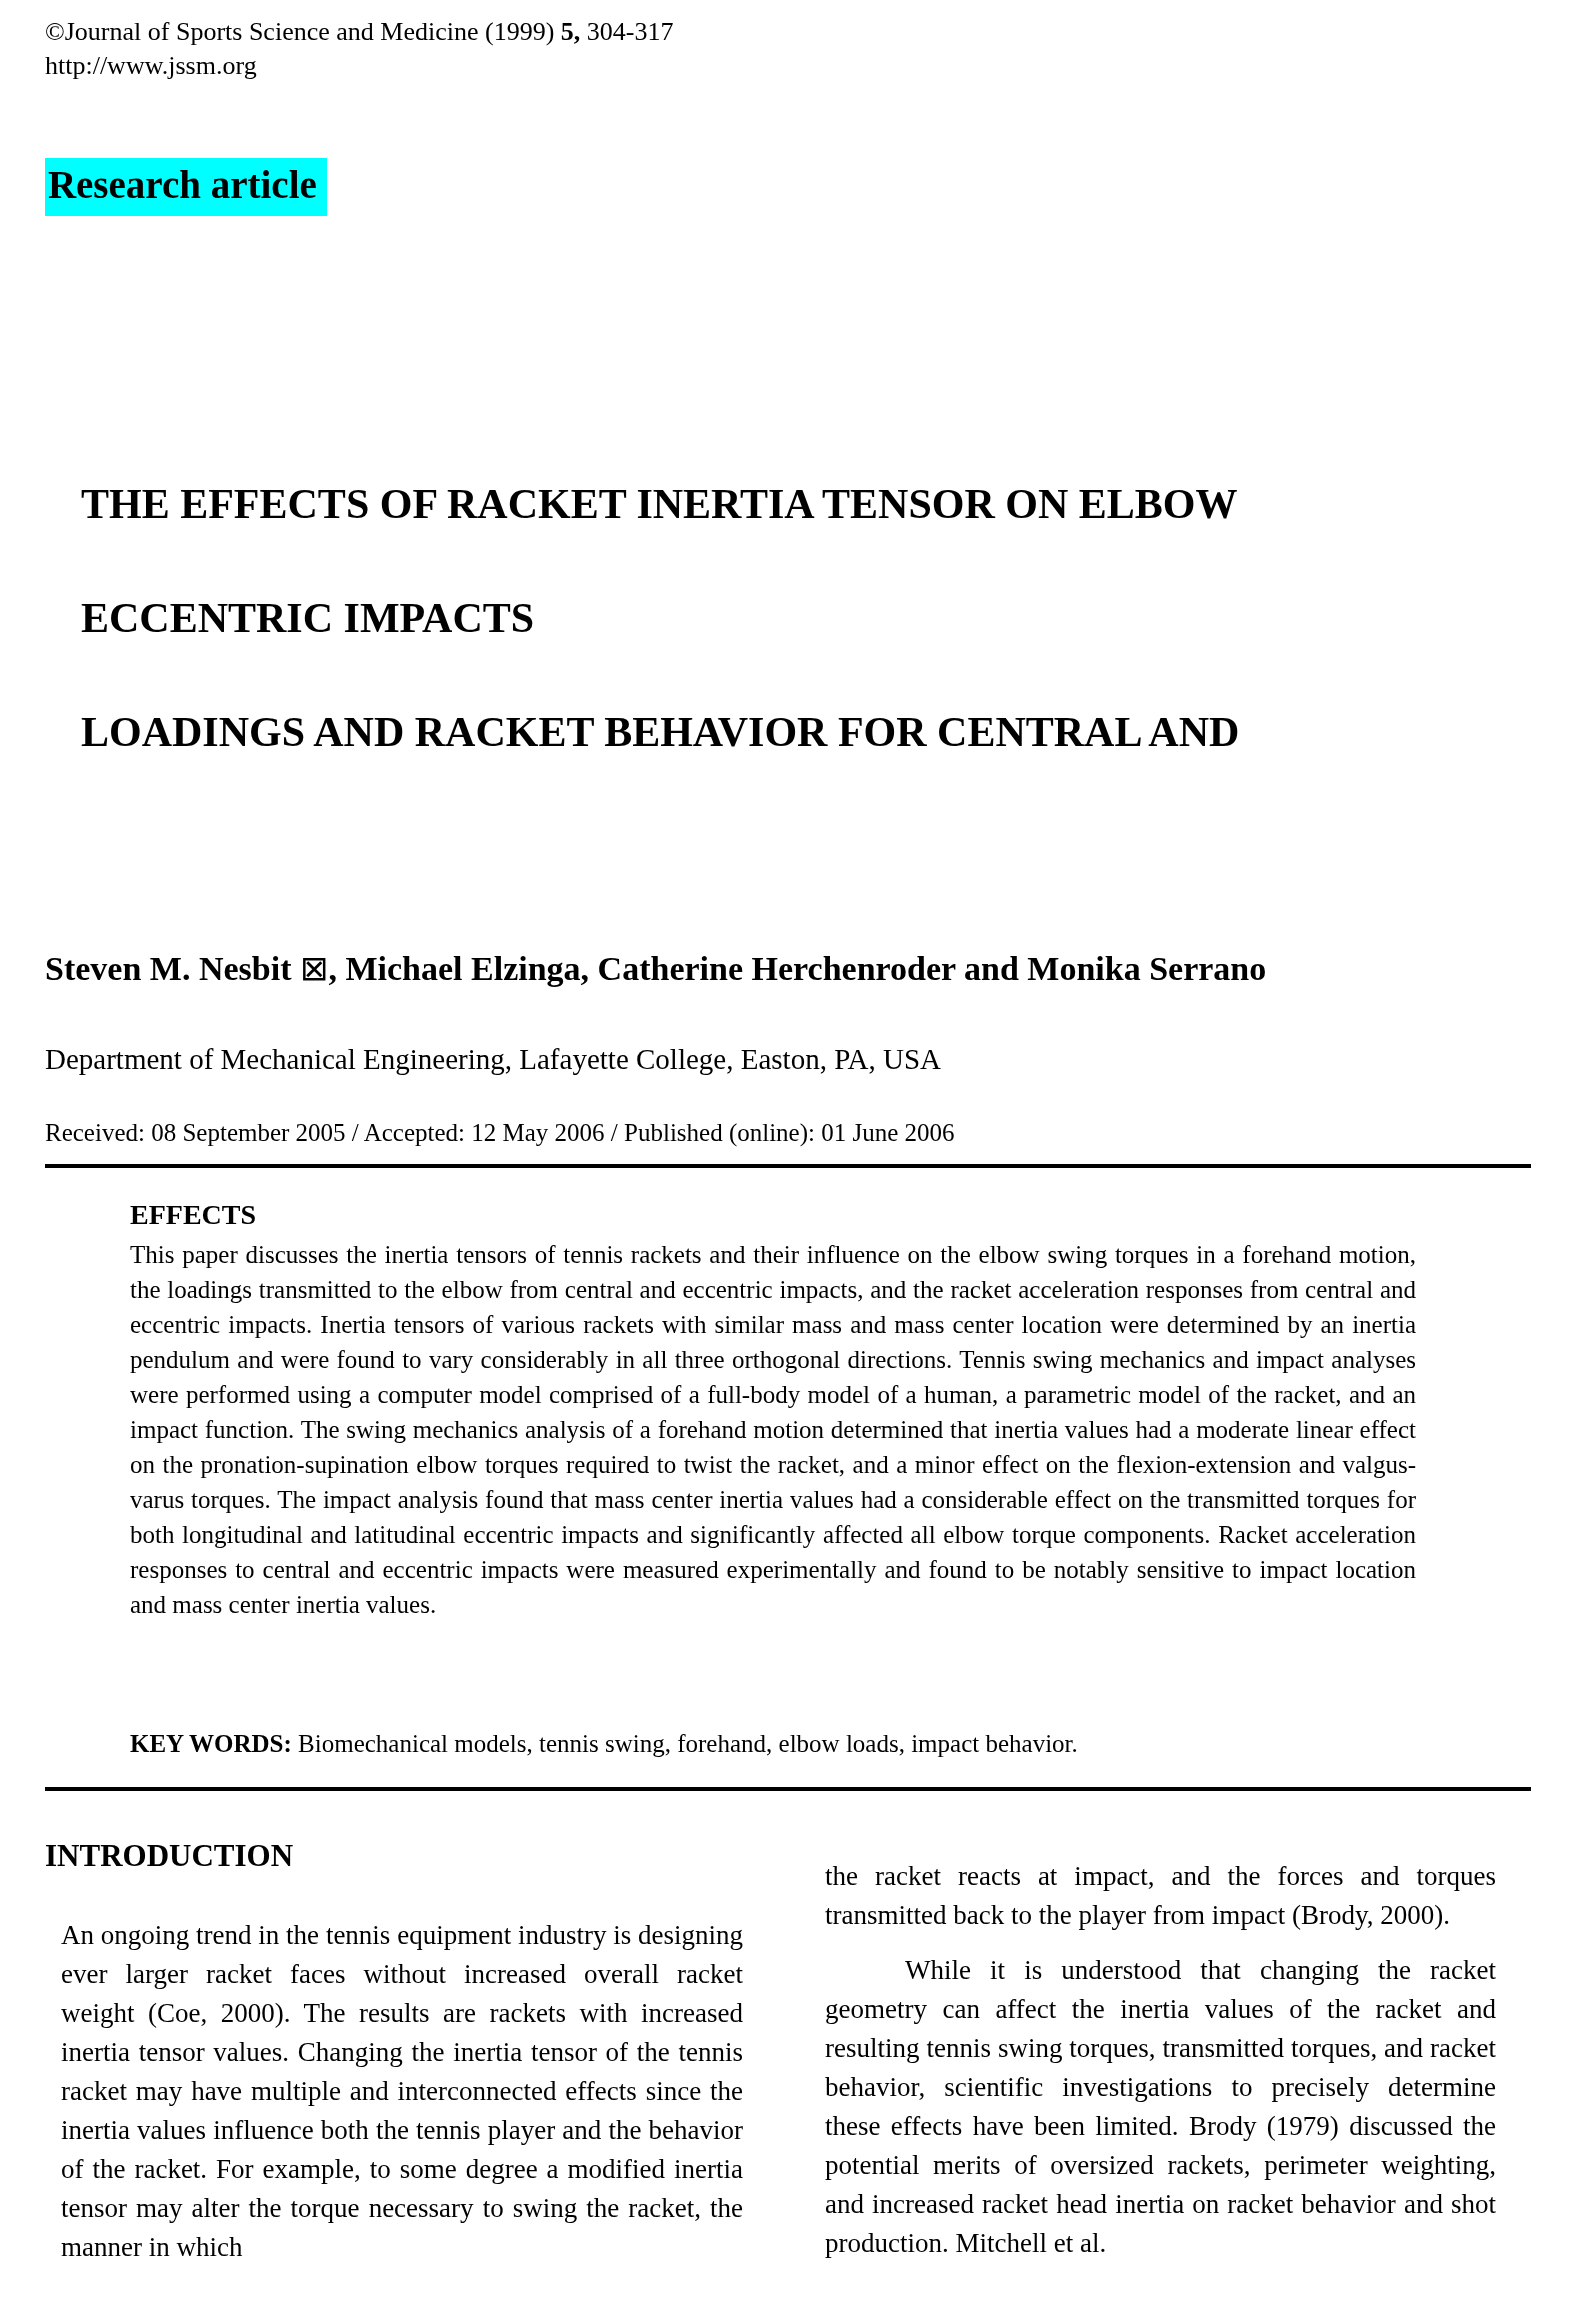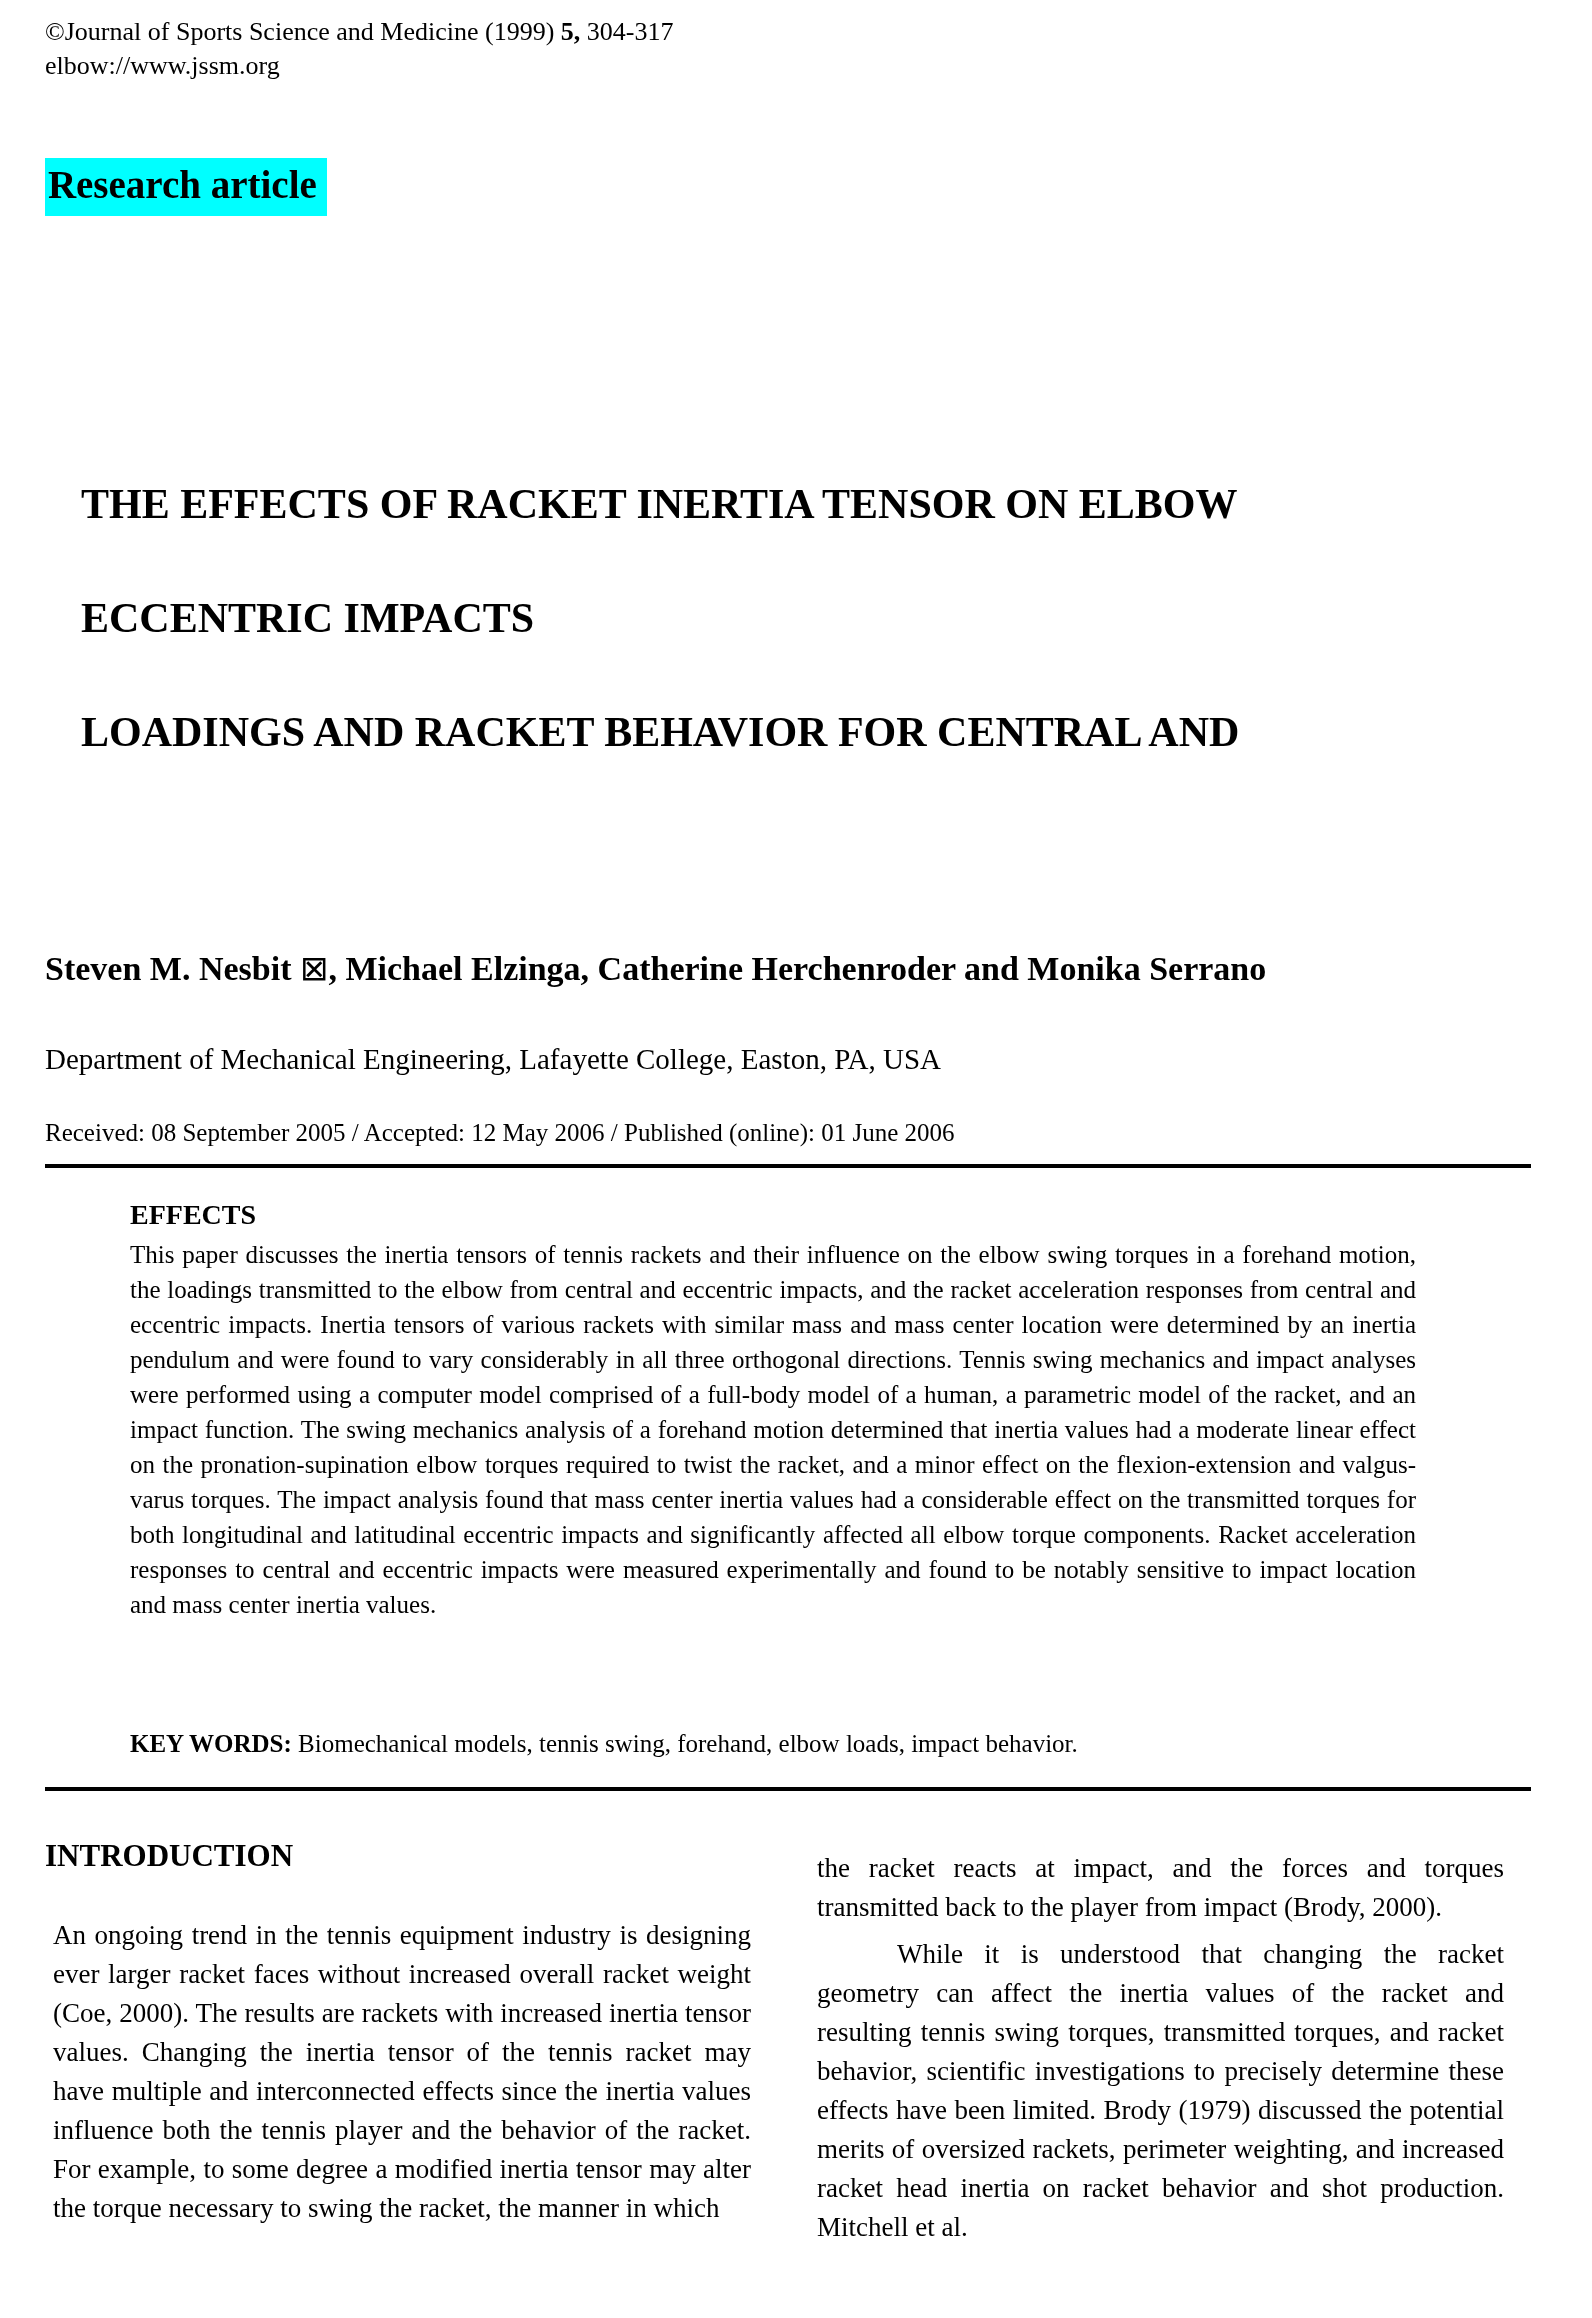--- a/index.html
+++ b/index.html
@@ -70,34 +70,34 @@
   }
 
   .col { position: absolute; width: 714px; }
   .col-left  { top: 1838px; left: 45px; }
   .col-right { top: 1841px; left: 809px; width: 703px; }
   .col h2 {
     margin: 0 0 42px 0;
     font-size: 31px; font-weight: bold;
   }
   .col p {
-    margin: 8px;
+    margin: 16px;
     font-size: 27px; line-height: 39px;
     text-align: justify;
   }
   .col p.indent { text-indent: 80px; }
 </style>
 </head>
 <body>
 
 <div class="page">
 
   <div class="header">
     <div><span>©Journal of Sports Science and Medicine (1999) </span><span class="b">5,</span><span> 304-317</span></div>
-    <div>elbow://www.jssm.org</div>
+    <div>http://www.jssm.org</div>
   </div>
 
   <div class="badge">Research article</div>
 
   <div class="title">
     <div>THE EFFECTS OF RACKET INERTIA TENSOR ON ELBOW</div>
     <div>ECCENTRIC IMPACTS</div>
     <div>LOADINGS AND RACKET BEHAVIOR FOR CENTRAL AND</div>
   </div>
 

